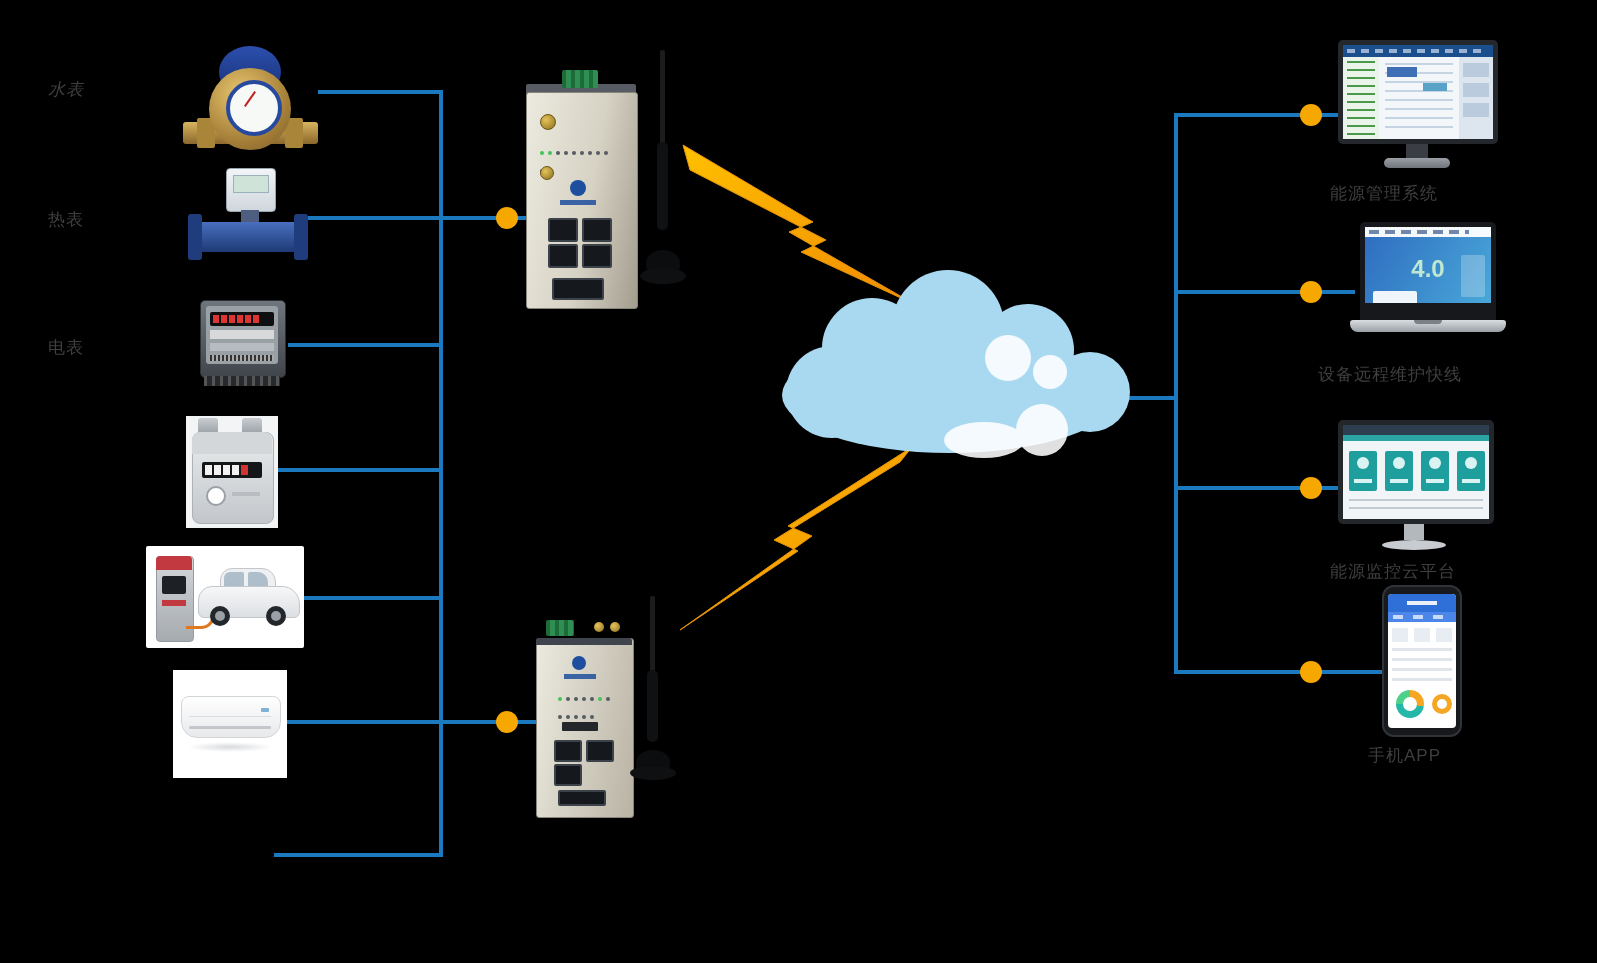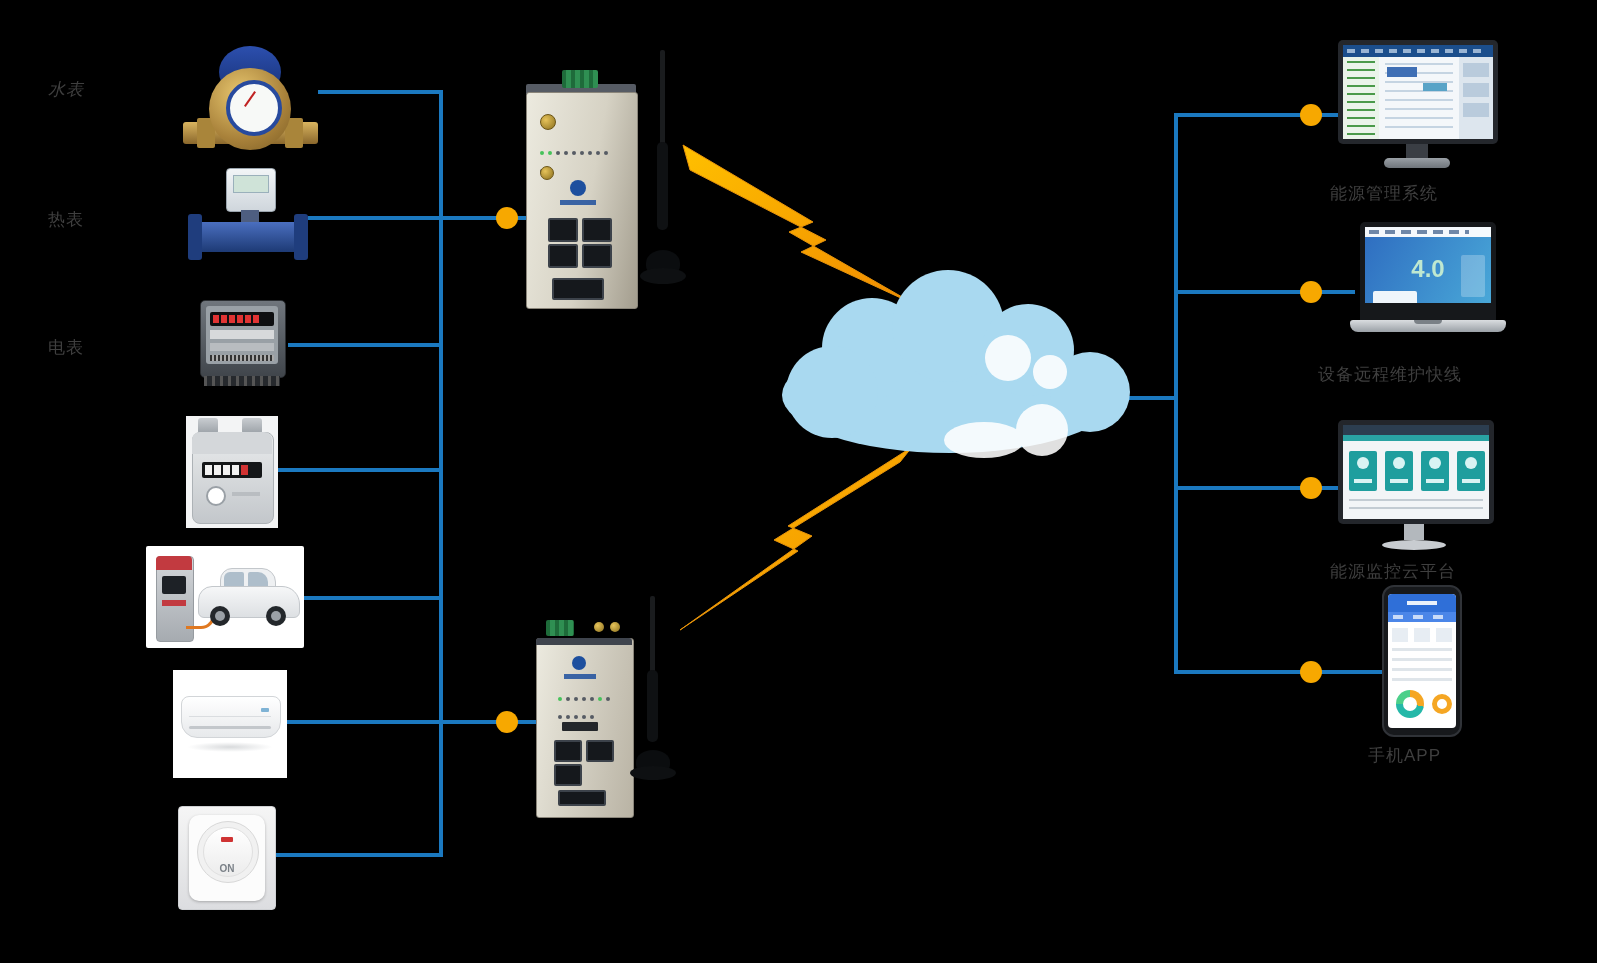--- a/index.html
+++ b/index.html
@@ -161,27 +161,20 @@
   </div>
 
   <div class="device" style="left:173px;top:670px;width:114px;height:108px;background:#fff;">
     <div class="abs" style="left:8px;top:26px;width:98px;height:40px;border:1px solid #d2d5d8;border-radius:8px 8px 16px 16px;background:linear-gradient(#ffffff,#e7e9eb);"></div>
     <div class="abs" style="left:16px;top:46px;width:82px;height:1px;background:#dadde0;"></div>
     <div class="abs" style="left:16px;top:56px;width:82px;height:3px;border-radius:2px;background:#c3c7cb;"></div>
     <div class="abs" style="left:88px;top:38px;width:8px;height:4px;border-radius:1px;background:#7fb3d5;"></div>
     <div class="abs" style="left:14px;top:72px;width:86px;height:10px;background:radial-gradient(ellipse at center,#d8dadc,transparent 70%);"></div>
   </div>
 
-  <div class="device" style="left:178px;top:806px;width:96px;height:102px;border-radius:4px;border:1px solid #cfd1d4;background:linear-gradient(#f5f5f5,#dcdde0);">
-    <div class="abs" style="left:10px;top:8px;width:76px;height:86px;border-radius:10px;background:#fcfcfc;box-shadow:0 1px 3px rgba(0,0,0,0.25);"></div>
-    <div class="abs" style="left:18px;top:14px;width:60px;height:60px;border-radius:50%;background:#f1f1f1;border:1px solid #d8d8d8;"></div>
-    <div class="abs" style="left:24px;top:20px;width:48px;height:48px;border-radius:50%;border:1px solid #e0e0e0;background:linear-gradient(#ffffff,#ececec);"></div>
-    <div class="abs" style="left:42px;top:30px;width:12px;height:5px;border-radius:1px;background:#cf3333;"></div>
-    <div class="abs" style="left:24px;top:56px;width:48px;text-align:center;font-size:10px;font-weight:bold;color:#7a8087;">ON</div>
-  </div>
 
   <div class="device" style="left:518px;top:42px;width:175px;height:280px;">
     <div class="abs" style="left:8px;top:42px;width:110px;height:10px;background:#565b64;border-radius:2px 2px 0 0;"></div>
     <div class="abs" style="left:44px;top:28px;width:36px;height:18px;border-radius:2px;background:repeating-linear-gradient(90deg,#1e6b3a 0 4px,#2f8f52 4px 9px);"></div>
     <div class="abs" style="left:8px;top:50px;width:110px;height:215px;border:1px solid #8a857a;border-radius:3px;background:linear-gradient(100deg,#eceadf 0%,#d6d2c4 55%,#a39d8e 100%);"></div>
     <div class="abs" style="left:22px;top:72px;width:14px;height:14px;border-radius:50%;border:1px solid #6b5516;background:radial-gradient(circle at 35% 35%,#e6c35a,#8a6f1e);"></div>
     <div class="abs dotgrid" style="left:20px;top:100px;width:72px;">
       <span class="on"></span><span class="on"></span><span></span><span></span><span></span><span></span><span></span><span></span><span></span><span></span>
     </div>
     <div class="abs" style="left:22px;top:124px;width:12px;height:12px;border-radius:50%;border:1px solid #6b5516;background:radial-gradient(circle at 35% 35%,#e6c35a,#8a6f1e);"></div>

